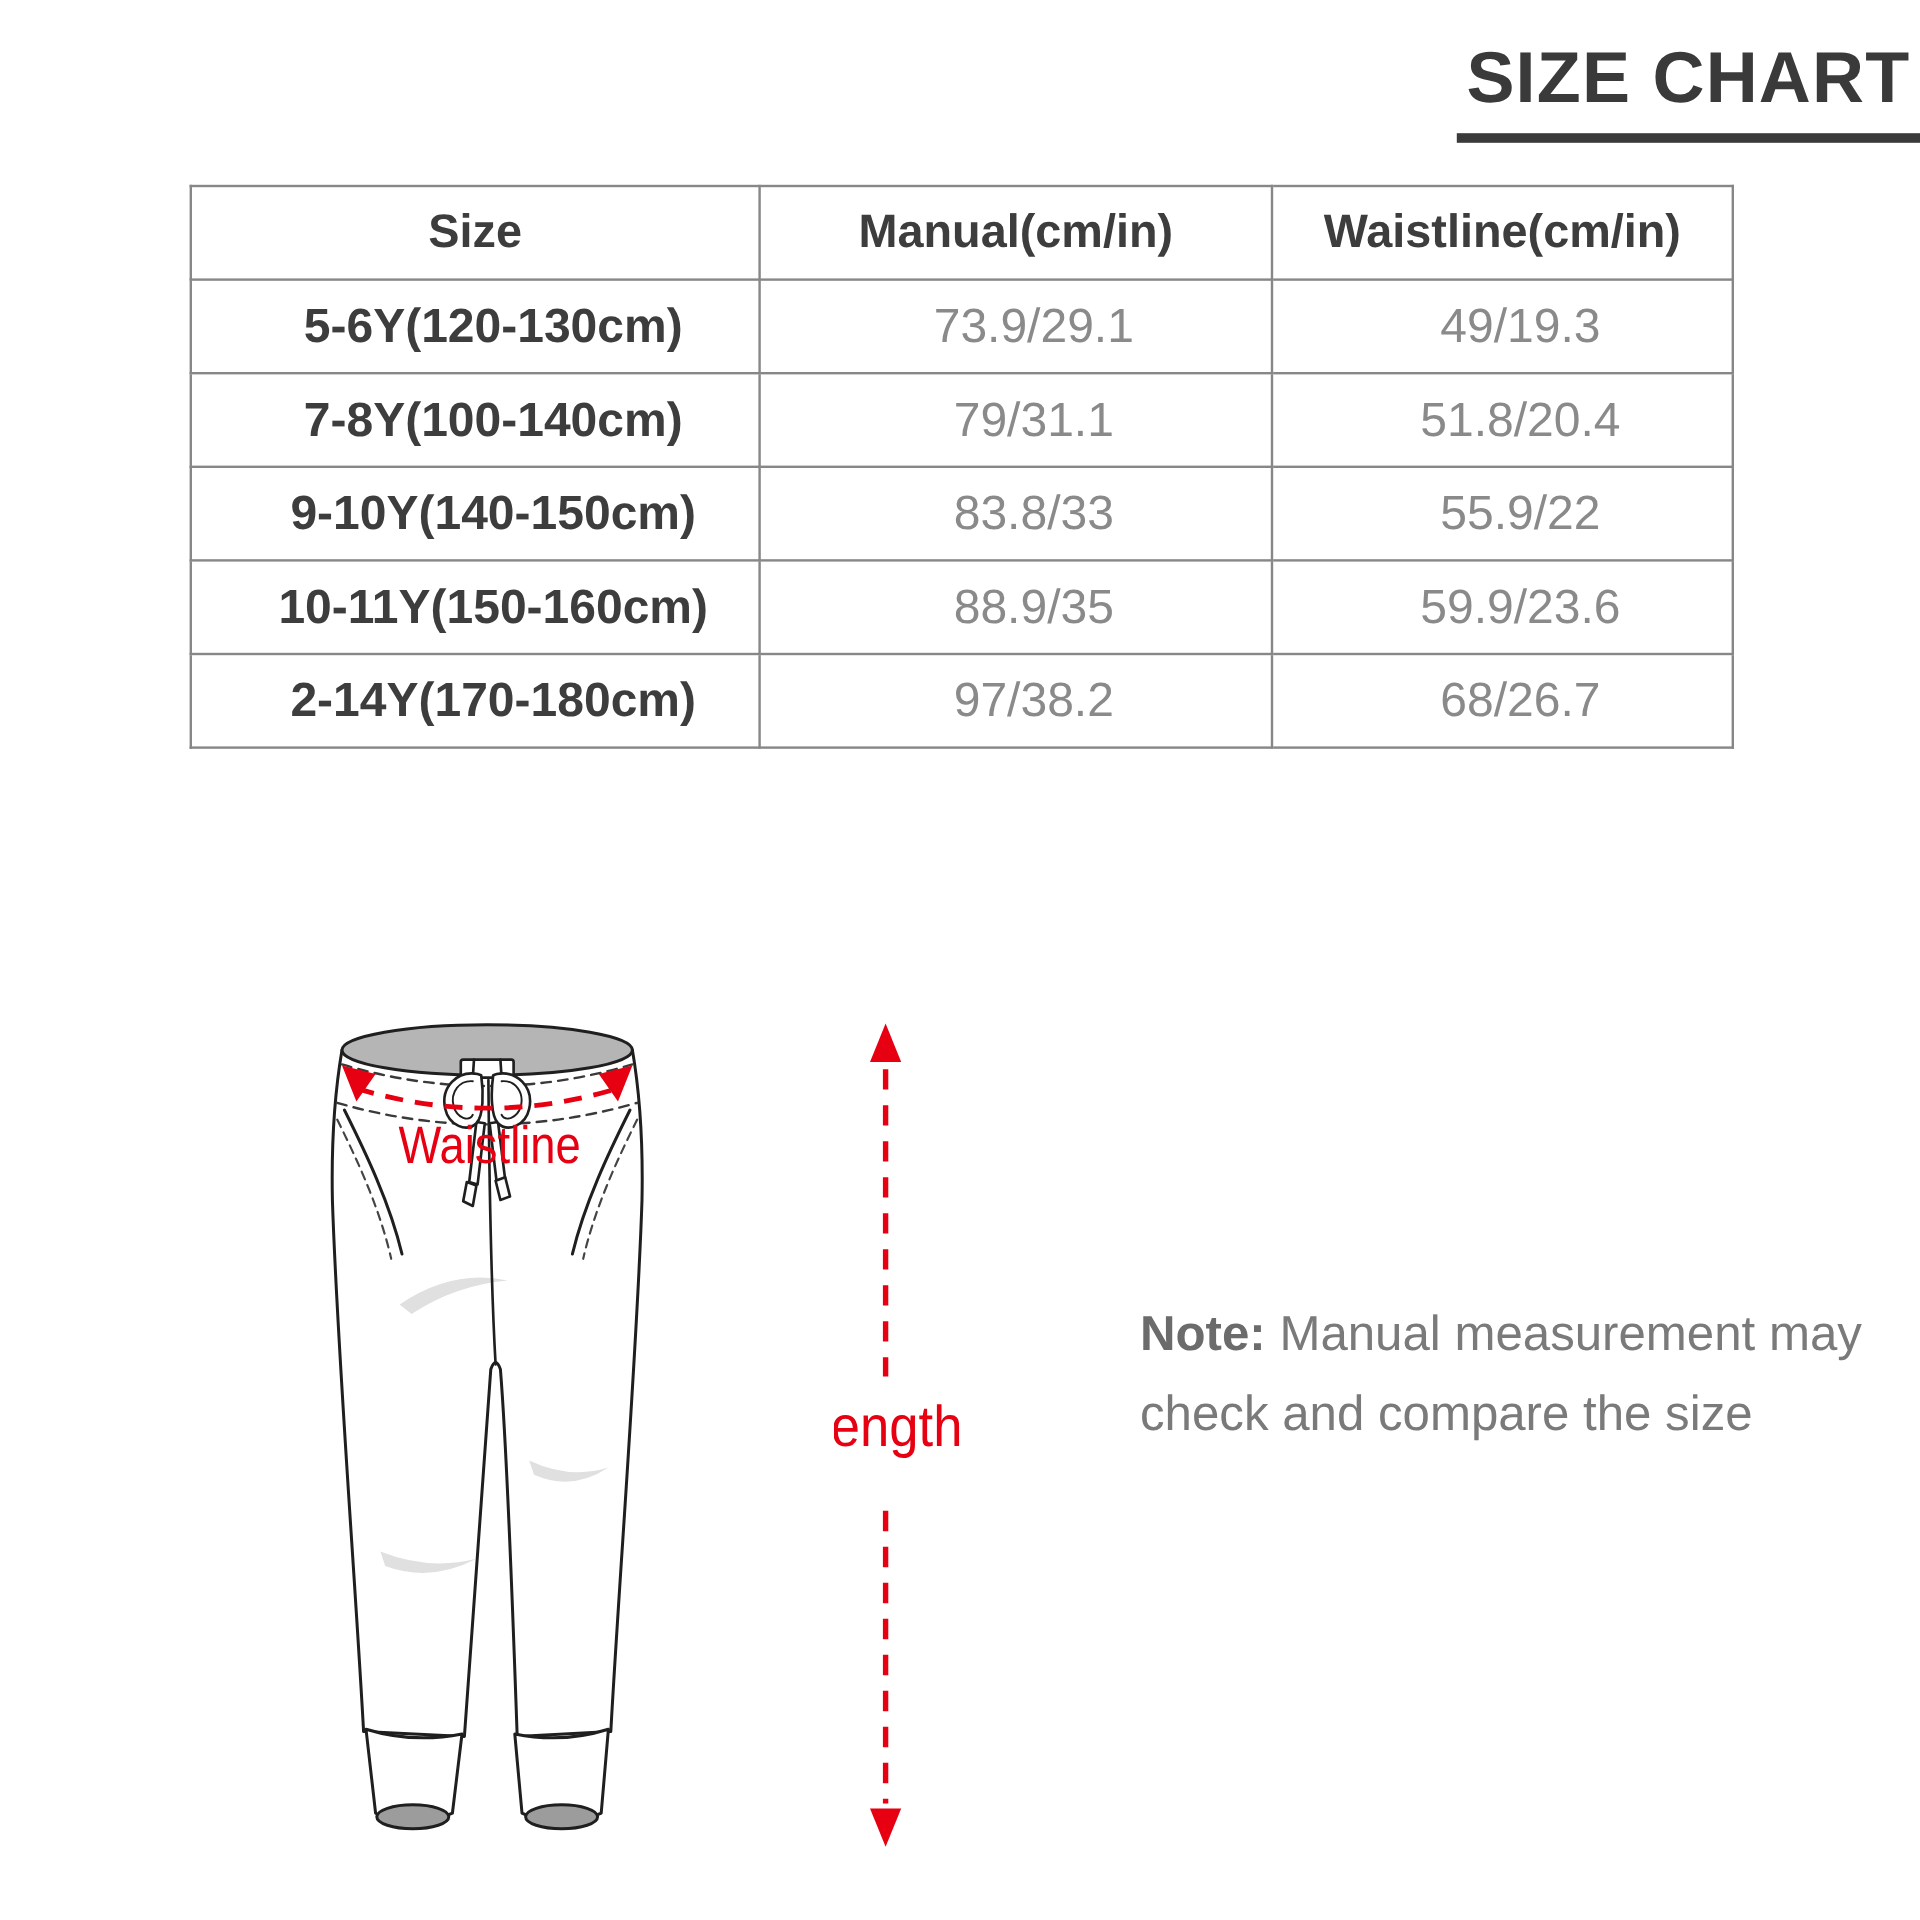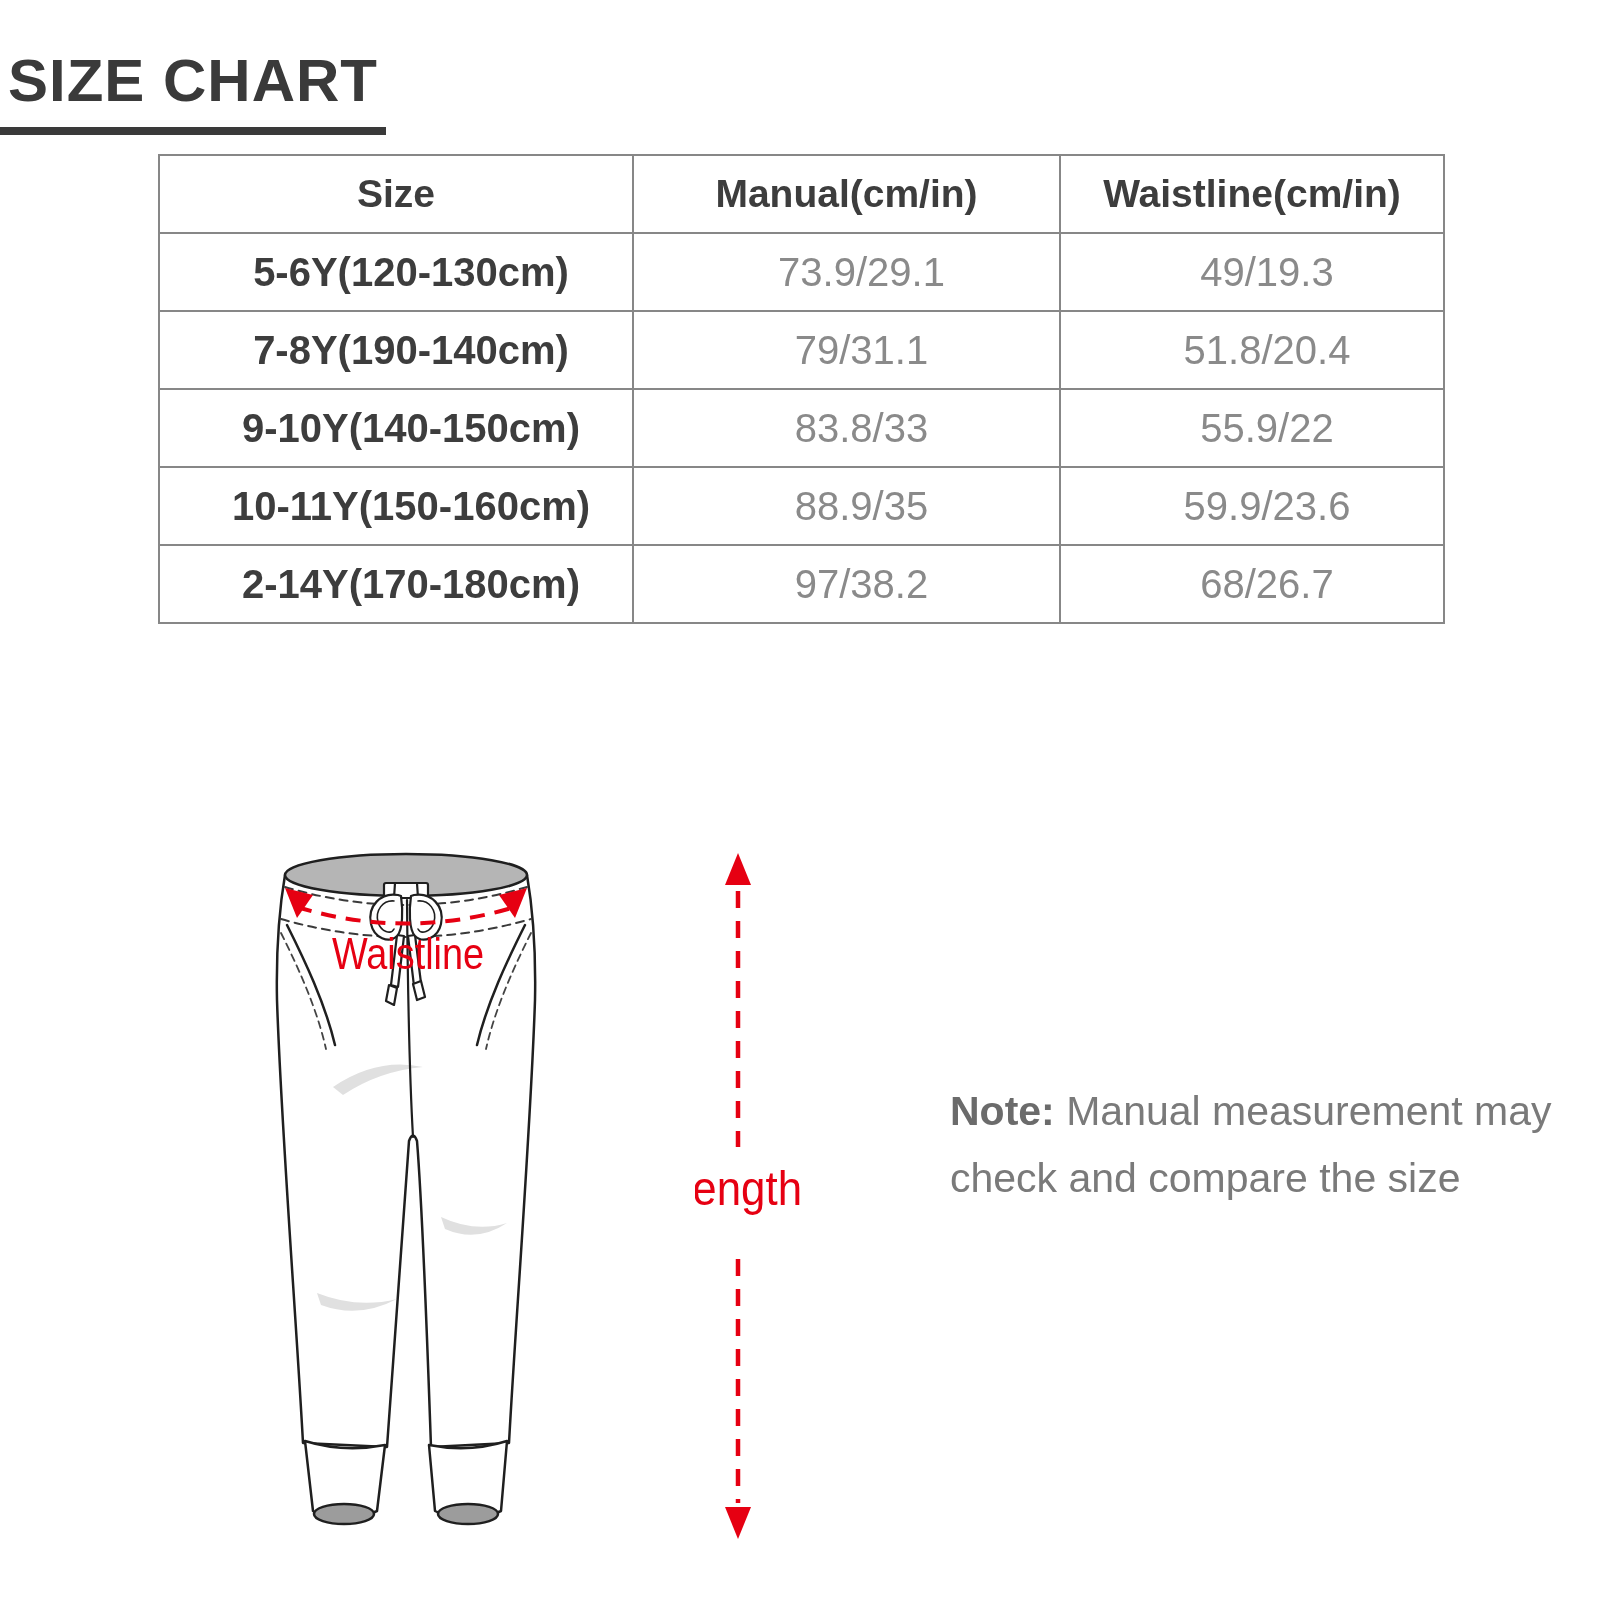--- a/index.html
+++ b/index.html
@@ -2,21 +2,21 @@
 <html><head>
 <meta charset="utf-8">
 <style>
   html,body { margin:0; padding:0; background:#ffffff; }
   .canvas {
     position:relative; width:1600px; height:1600px; background:#ffffff;
     font-family:"Liberation Sans", sans-serif; overflow:hidden;
   }
 
   
-  .title-wrap { position:absolute; top:46px; left:0; width:100%; text-align:left; }
+  .title-wrap { position:absolute; top:30px; left:0; width:100%; text-align:right; }
   .title {
     display:inline-block; font-size:60px; font-weight:700; color:#3a3a3a;
     letter-spacing:1px; border-bottom:8px solid #3a3a3a; padding:0 8px 12px 8px;
   }
 
   
   .size-table {
     position:absolute; left:158px; top:154px; width:1285px;
     border-collapse:collapse; table-layout:fixed;
   }
@@ -59,21 +59,21 @@
         <th>Waistline(cm/in)</th>
       </tr>
     </thead>
     <tbody>
       <tr>
         <td class="size-cell">5-6Y(120-130cm)</td>
         <td>73.9/29.1</td>
         <td>49/19.3</td>
       </tr>
       <tr>
-        <td class="size-cell">7-8Y(190-140cm)</td>
+        <td class="size-cell">7-8Y(100-140cm)</td>
         <td>79/31.1</td>
         <td>51.8/20.4</td>
       </tr>
       <tr>
         <td class="size-cell">9-10Y(140-150cm)</td>
         <td>83.8/33</td>
         <td>55.9/22</td>
       </tr>
       <tr>
         <td class="size-cell">10-11Y(150-160cm)</td>

